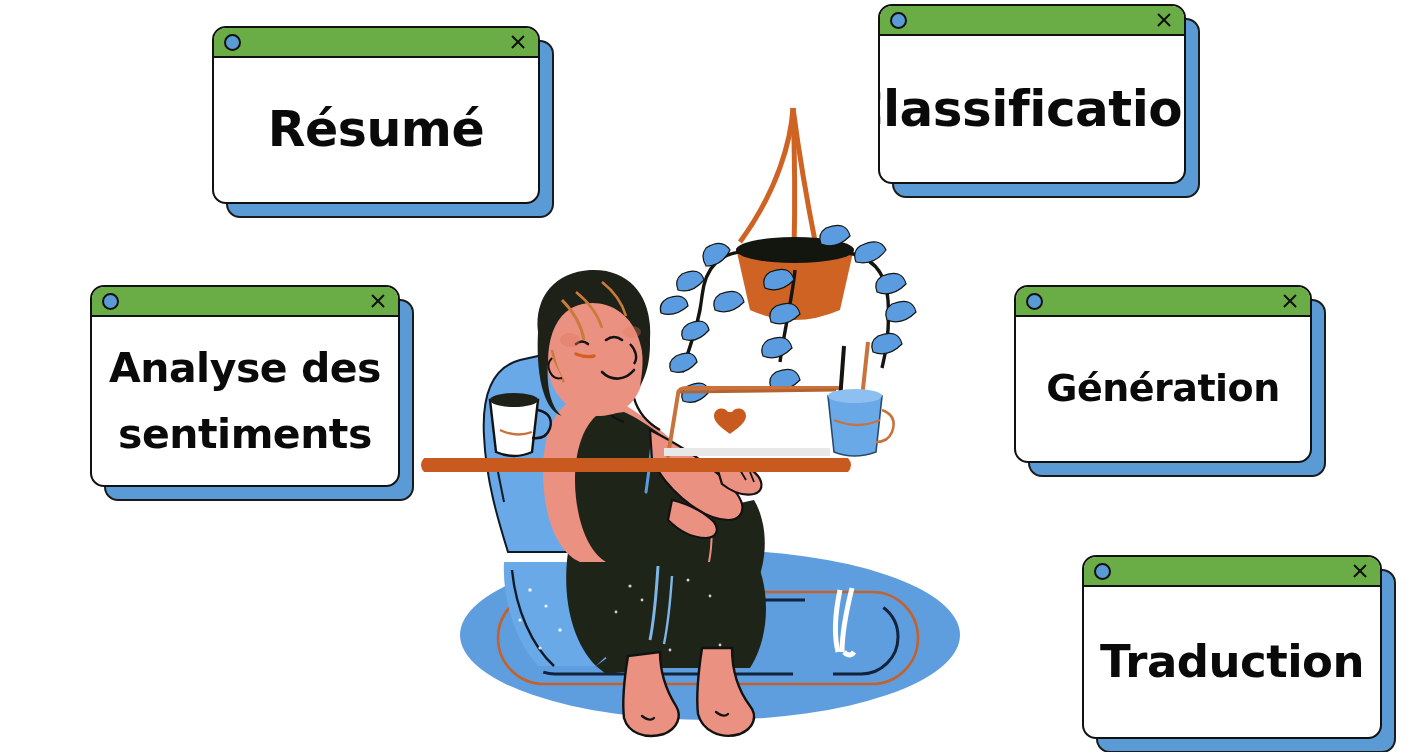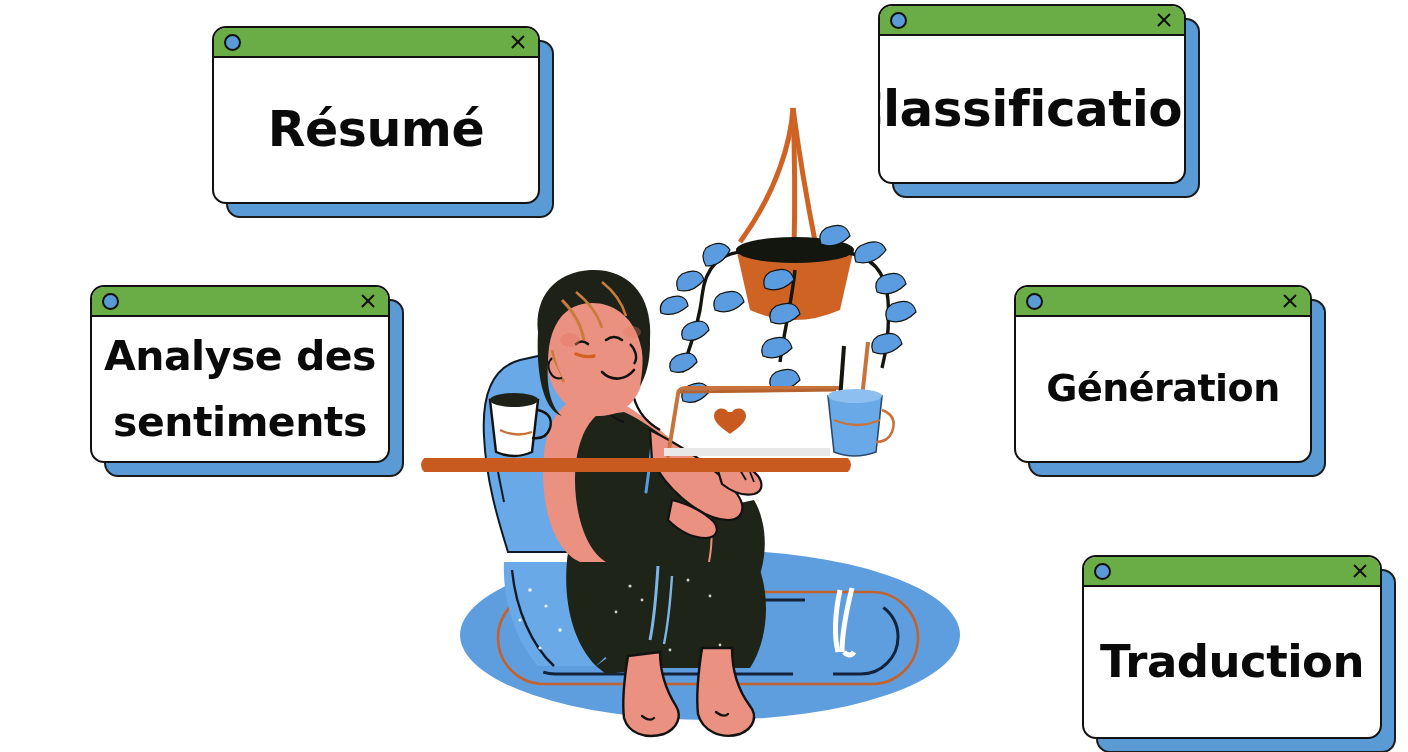--- a/index.html
+++ b/index.html
@@ -71,21 +71,21 @@
     white-space:pre-line;
   }
 
   
   #card-resume      {left:212px;top:10px;  width:328px;height:178px;margin-top:16px;}
   #card-resume .label{font-size:49px;}
 
   #card-classification{left:878px;top:4px; width:308px;height:180px;}
   #card-classification .label{font-size:50px;}
 
-  #card-sentiment   {left:90px;top:285px;  width:300px;height:178px;}
+  #card-sentiment   {left:90px;top:285px;  width:300px;height:202px;padding-left:10px;}
   #card-sentiment .label{font-size:41px;line-height:1.62;}
 
   #card-generation  {left:1014px;top:285px;width:298px;height:178px;}
   #card-generation .label{font-size:38px;}
 
   #card-qa          {left:8px;top:555px;   width:300px;height:190px;}
   #card-qa .label{font-size:41px;line-height:1.66;}
 
   #card-traduction  {left:1082px;top:555px;width:300px;height:184px;border-radius:32px;}
   #card-traduction .label{font-size:45px;}

